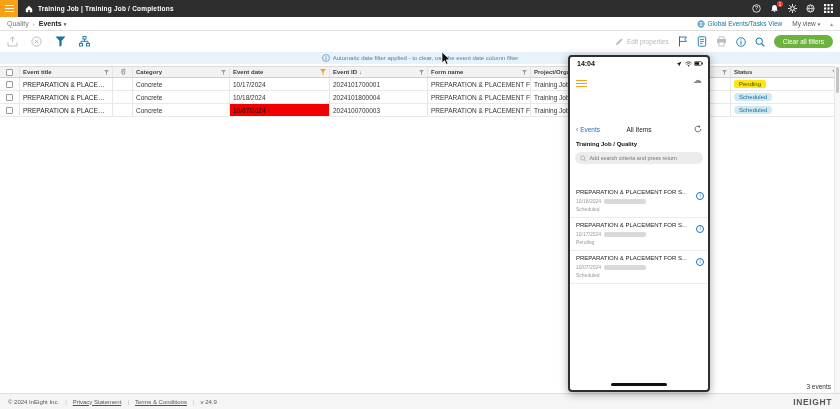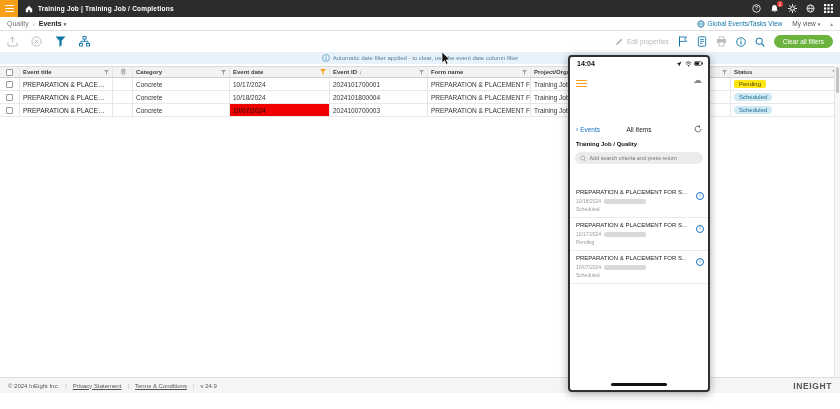--- a/index.html
+++ b/index.html
@@ -62,21 +62,21 @@
   .cb{width:7px;height:7px;border:1px solid #9a9a9a;border-radius:1px;background:#fff;cursor:pointer;display:inline-block;}
   .sort-ic{color:#444;font-size:5.5px;}
 
   .count{position:absolute;right:9px;bottom:19px;font-size:6.5px;color:#333;z-index:2;}
 
   
   .vscroll{position:absolute;top:66px;right:0;width:6px;bottom:16px;background:#f7f7f7;border-left:1px solid #e6e6e6;z-index:3;}
   .vthumb{position:absolute;top:1px;left:1px;right:1px;height:26px;background:#c4c4c4;border-radius:2px;cursor:pointer;}
 
   
-  .footer{position:absolute;left:0;right:0;bottom:16px;height:16px;background:#f5f5f5;border-top:1px solid #ddd;display:flex;align-items:center;padding:0 8px;font-size:6px;color:#555;gap:6px;z-index:21;}
+  .footer{position:absolute;left:0;right:0;bottom:0;height:16px;background:#f5f5f5;border-top:1px solid #ddd;display:flex;align-items:center;padding:0 8px;font-size:6px;color:#555;gap:6px;z-index:21;}
   .f-link{color:#555;text-decoration:underline;cursor:pointer;}
   .f-sep{color:#bbb;}
   .f-logo{margin-left:auto;font-weight:700;font-size:8.5px;color:#55565a;letter-spacing:.6px;}
 
   
   .phone{position:absolute;left:568px;top:55px;width:142px;height:337px;background:#fff;border:2px solid #2f2f2f;border-radius:4px;box-shadow:0 2px 8px rgba(0,0,0,.35);z-index:40;overflow:hidden;}
   .p-status{position:absolute;top:3px;left:7px;right:5px;display:flex;align-items:center;}
   .p-time{font-size:7px;font-weight:700;color:#111;}
   .p-sicons{margin-left:auto;display:flex;gap:2.5px;align-items:center;}
   .p-menu{position:absolute;top:21px;left:6px;width:11px;cursor:pointer;}

